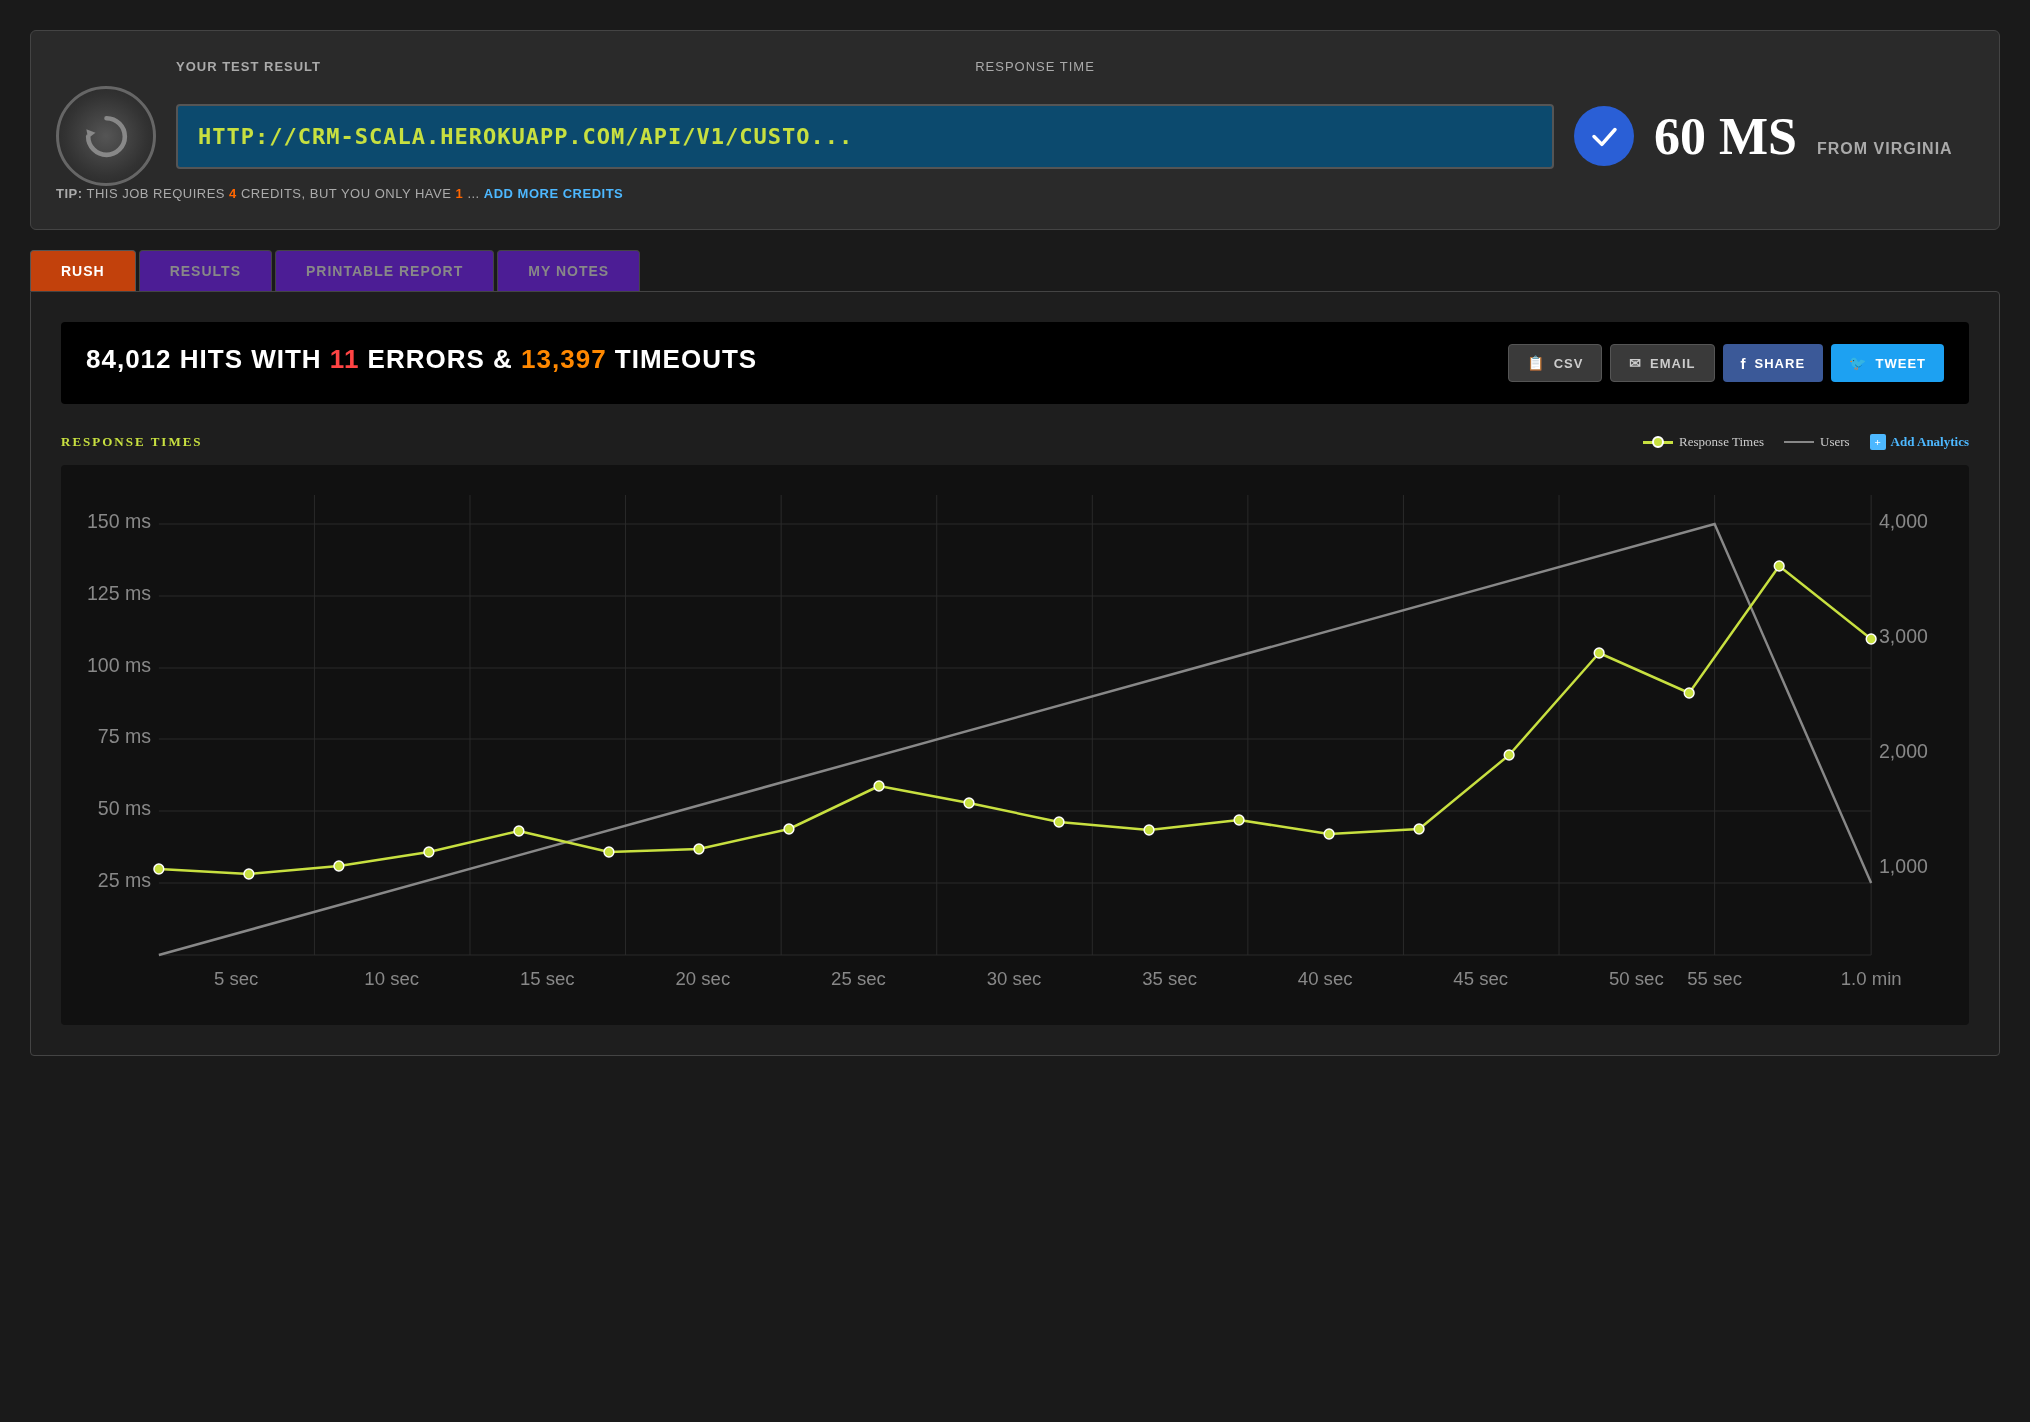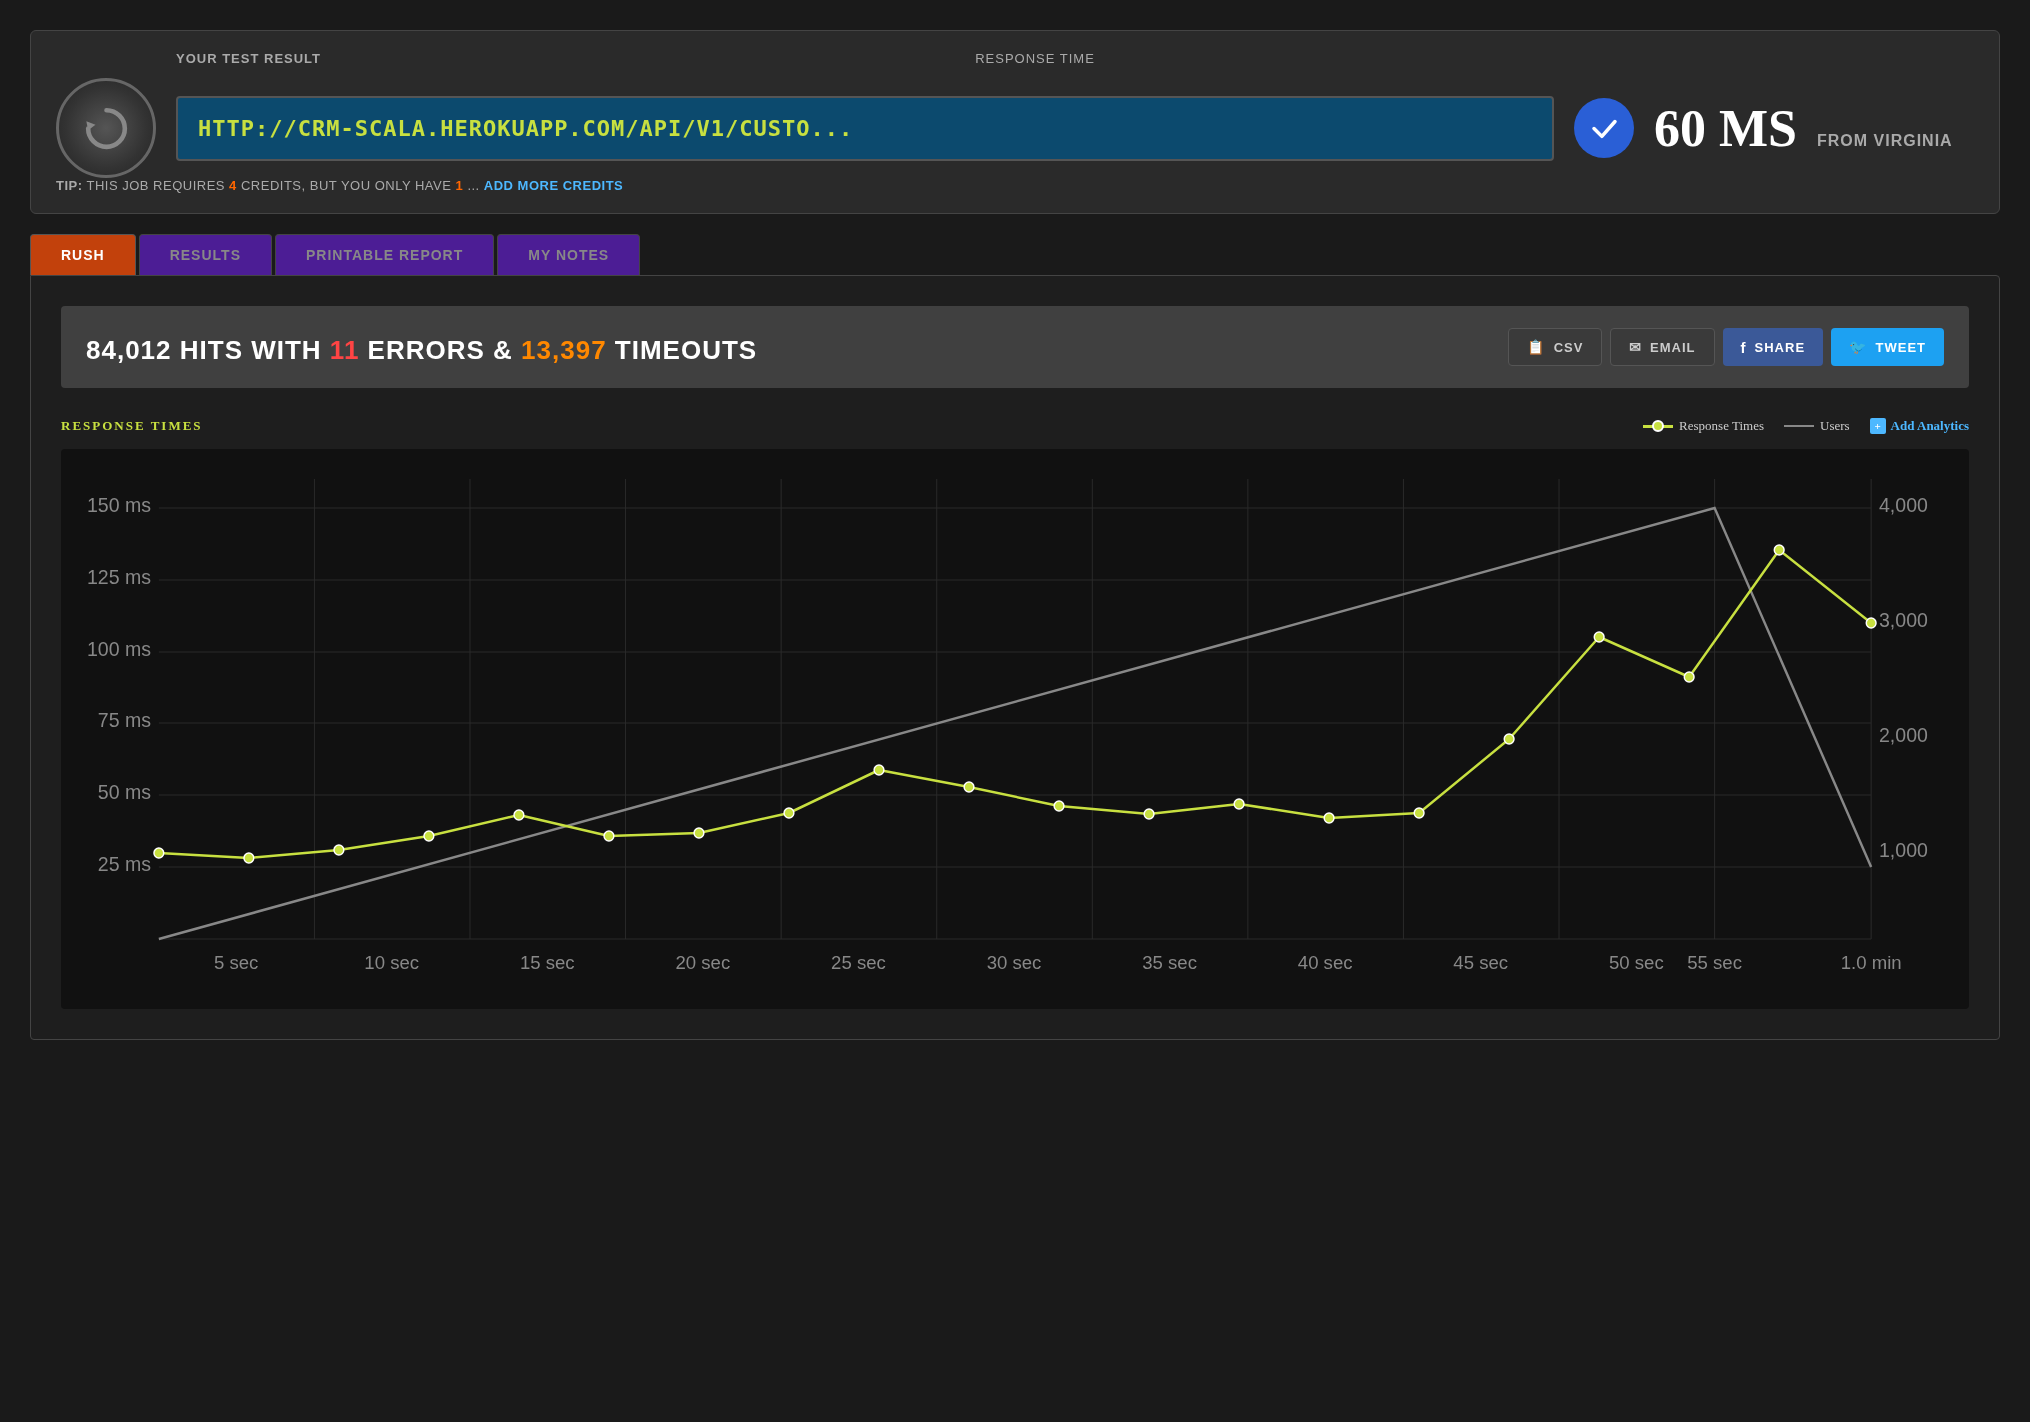--- a/index.html
+++ b/index.html
@@ -10,21 +10,21 @@
       width: 2030px;
       min-height: 1422px;
     }
 
     
     .top-header {
       background: #2a2a2a;
       border: 1px solid #444;
       border-radius: 6px;
       margin: 30px 30px 20px 30px;
-      padding: 20px 25px;
+      padding: 28px 25px;
     }
     .header-labels {
       display: flex;
       gap: 0;
       margin-bottom: 12px;
     }
     .label-test-result {
       font-size: 13px;
       font-weight: bold;
       color: #aaa;
@@ -152,22 +152,22 @@
       background: #1e1e1e;
       border: 1px solid #444;
       border-radius: 0 4px 4px 4px;
       margin: 0 30px 30px 30px;
       padding: 30px;
     }
 
     
     .stats-bar {
       display: flex;
-      align-items: flex-end;
-      background: #404040;
+      align-items: flex-start;
+      background: #000000;
       border-radius: 4px;
       padding: 22px 25px;
       margin-bottom: 30px;
     }
     .stats-text {
       flex: 1;
       font-size: 26px;
       font-weight: bold;
       color: #c8e040;
       letter-spacing: 1px;

